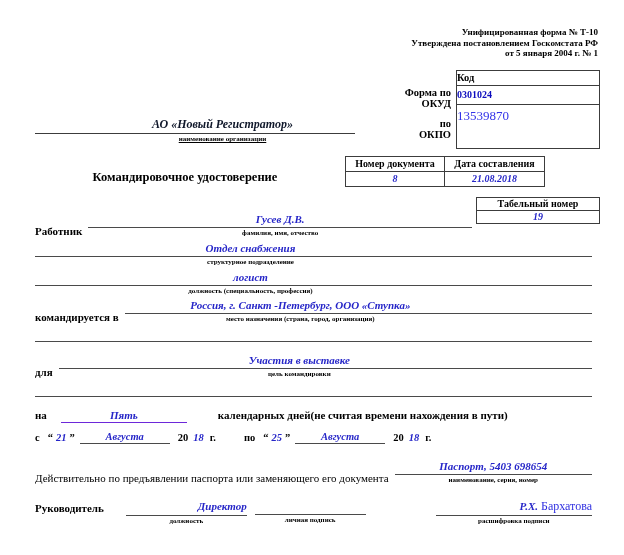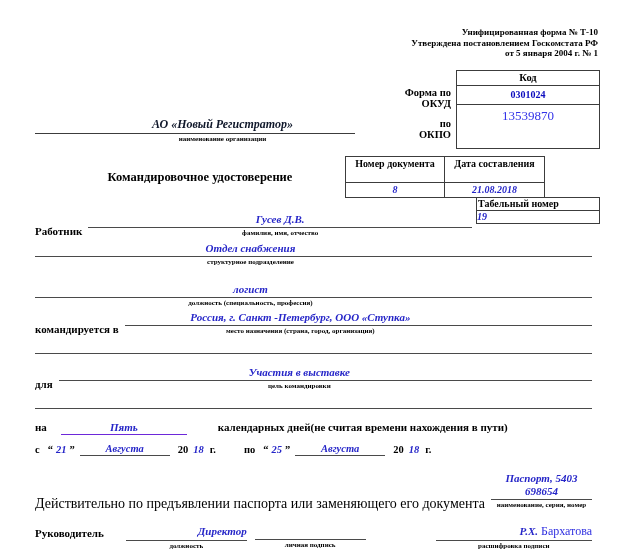--- a/index.html
+++ b/index.html
@@ -16,57 +16,57 @@
     font-weight:bold; font-size:9px; line-height:10.5px;
   }
 
   
   .codes { position:absolute; top:70px; right:24px; display:flex; }
   .codes-labels {
     text-align:right; margin-right:5px; font-weight:bold;
     font-size:10.5px; line-height:11px; padding-top:17px;
   }
   .codes-labels .lbl-group { margin-bottom:9px; }
-  .codes-table { width:144px; border:1.5px solid #3c3c3c; text-align:center; background:#fff; }
+  .codes-table { width:144px; border:1.5px solid #3c3c3c; background:#fff; }
   .codes-table .hdr { border-bottom:1.5px solid #3c3c3c; font-weight:bold; font-size:10.5px; padding:1px 0 2px; }
   .cell-okud { border-bottom:1.5px solid #3c3c3c; color:#0c0cbe; font-weight:bold; font-style:normal; font-size:10px; padding:3px 0 4px; }
   .cell-okpo { color:#3232e8; font-size:13px; padding:3px 0 4px; }
 
   
   .org-block { position:absolute; top:117px; left:35px; width:320px; }
   .org-value {
     text-align:center; text-indent:55px; font-style:italic; font-weight:bold;
     font-size:12px; color:#0f172a; border-bottom:1.2px solid #3c3c3c; padding-bottom:1px;
   }
-  .org-caption { text-align:center; text-indent:55px; font-weight:bold; font-size:7px; padding-top:1px; }
+  .org-caption { text-align:center; text-indent:55px; font-weight:bold; font-size:7px; padding-top:1px;text-decoration:underline; }
 
   
   .doc-title {
-    position:absolute; top:170px; left:35px; width:330px; text-align:center;
+    position:absolute; top:170px; left:20px; width:330px; text-align:center;
     font-weight:bold; font-size:12.5px;
   }
 
   
   .doc-table { position:absolute; top:156px; left:345px; display:flex; flex-direction:column; border:1.5px solid #3c3c3c; background:#fff; }
   .doc-table .tr { display:flex; }
-  .doc-table .th { font-weight:bold; font-size:10px; text-align:center; padding:1px 3px 13px; border-bottom:1.5px solid #3c3c3c; }
+  .doc-table .th { font-weight:bold; font-size:10px; text-align:center; padding:1px 3px 2px; border-bottom:1.5px solid #3c3c3c; }
   .doc-table .td { font-size:10px; text-align:center; padding:1px 3px 2px; color:#2626c8; font-style:italic; font-weight:bold; }
   .doc-table .c1 { width:99px; border-right:1.5px solid #3c3c3c; }
   .doc-table .c2 { width:99px; }
 
   
-  .tab-table { position:absolute; top:197px; left:476px; width:124px; border:1.5px solid #3c3c3c; background:#fff; }
+  .tab-table { position:absolute; top:197px; left:476px; width:124px; border:1.5px solid #3c3c3c; text-align:center; background:#fff; }
   .tab-table .hdr { font-weight:bold; font-size:10px; padding:0 1px 1px; border-bottom:1.5px solid #3c3c3c; }
   .tab-table .val { font-size:10px; color:#2626c8; font-style:italic; font-weight:bold; padding:0 0 1px; }
 
   
   .fields { position:absolute; top:213px; left:35px; width:557px; }
   .frow { display:flex; align-items:flex-end; }
   .flabel { font-weight:bold; font-size:11px; white-space:nowrap; padding-right:6px; line-height:13px; }
-  .flabel.plain { font-weight:normal; font-size:14px; }
+  .flabel.plain { font-weight:normal; font-size:11px; }
   .fline { flex:1; display:flex; flex-direction:column; }
   .fvalue {
     border-bottom:1px solid #4a4a4a; text-align:center; min-height:14px;
     font-style:italic; font-weight:bold; font-size:11px; color:#2626c8; line-height:13px; padding-bottom:1px;
   }
   .fcaption { text-align:center; font-weight:bold; font-size:7px; line-height:9px; padding-top:1px; }
   .off-full { padding-right:126px; }
   .off-dest { padding-right:116px; }
   .off-purp { padding-right:52px; }
 
@@ -165,21 +165,21 @@
       </span>
     </div>
 
     <div class="frow" style="margin-top:4px">
       <span class="fline">
         <span class="fvalue off-full">Отдел снабжения</span>
         <span class="fcaption off-full">структурное подразделение</span>
       </span>
     </div>
 
-    <div class="frow" style="margin-top:16px">
+    <div class="frow" style="margin-top:4px">
       <span class="fline">
         <span class="fvalue off-full">логист</span>
         <span class="fcaption off-full">должность (специальность, профессия)</span>
       </span>
     </div>
 
     <div class="frow" style="margin-top:3px">
       <span class="flabel">командируется в</span>
       <span class="fline">
         <span class="fvalue off-dest">Россия, г. Санкт -Петербург, ООО «Ступка»</span>

